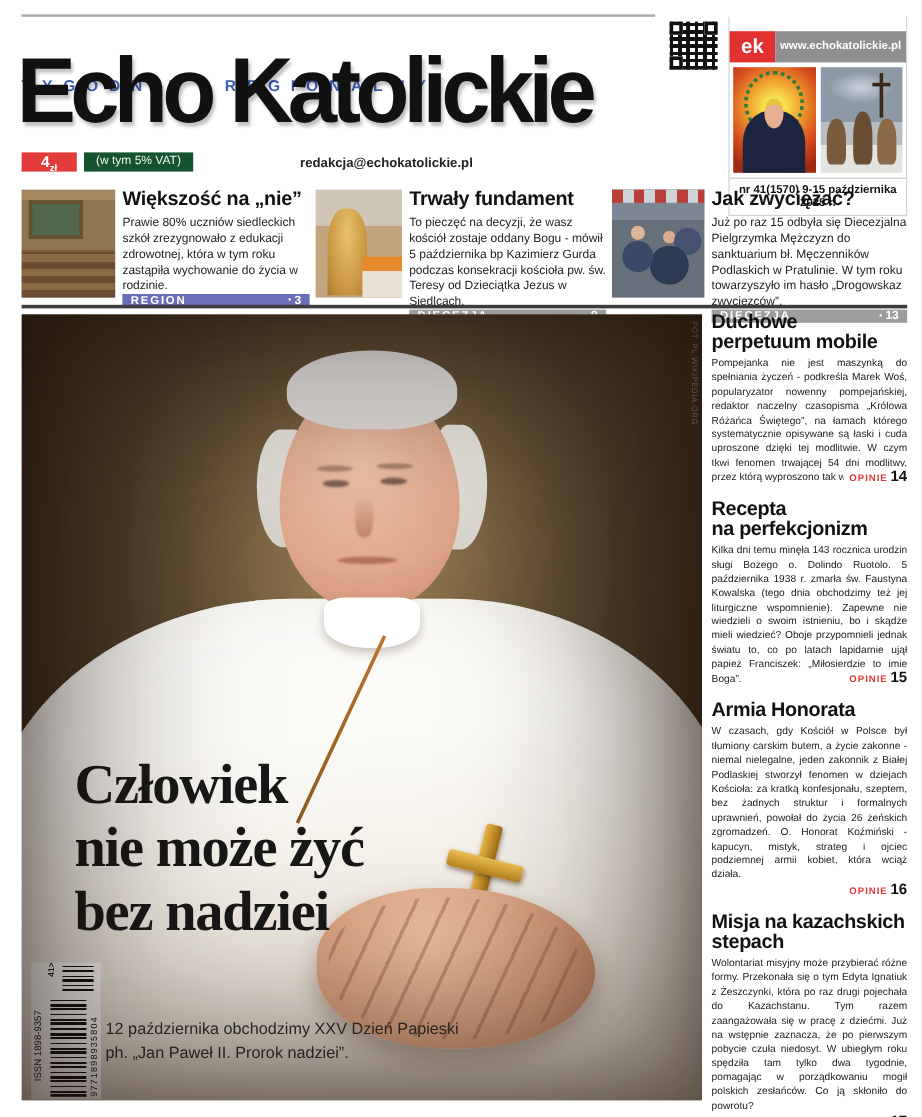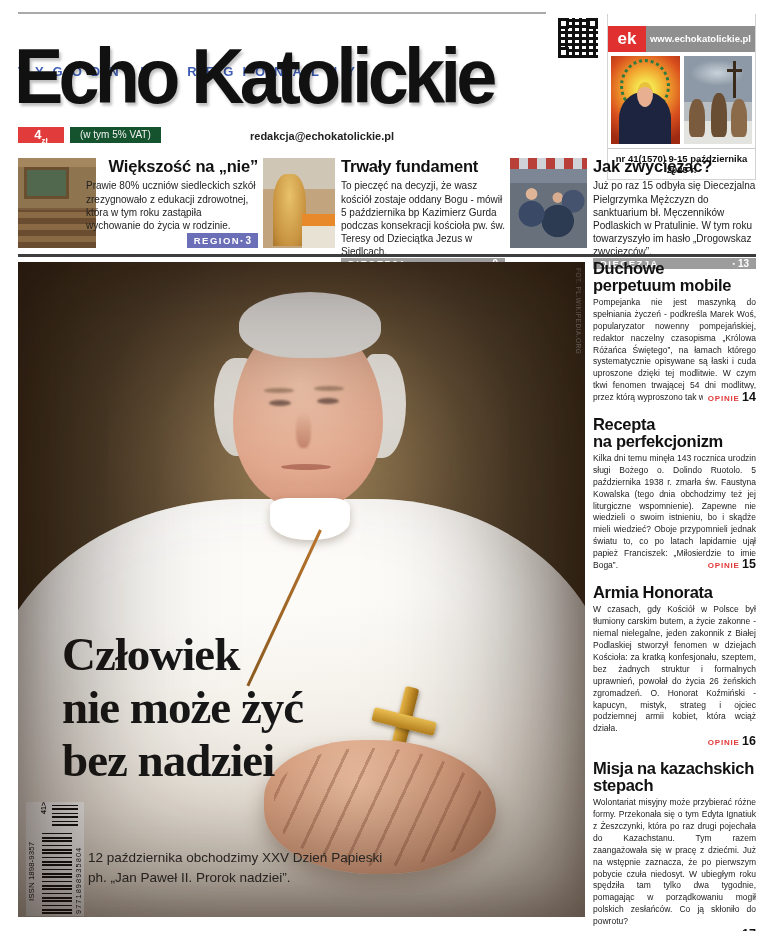--- a/index.html
+++ b/index.html
@@ -55,21 +55,21 @@
   .fig.f1{left:8%;} .fig.f2{left:40%;height:44px;background:#6a4e34;} .fig.f3{right:8%;background:#8a6a48;}
   .issue{border-top:1px solid #c9c9c9;font-size:9.5px;font-weight:bold;text-align:center;
          padding:4px 2px;color:#111;}
 
   
   .teaser{position:absolute;top:158px;height:90px;}
   .t1{left:18px;width:240px;} .t2{left:263px;width:242px;} .t3{left:510px;width:246px;}
   .timg{position:absolute;left:0;top:0;height:90px;overflow:hidden;}
   .t1 .timg{width:78px;} .t2 .timg{width:72px;} .t3 .timg{width:77px;}
   .tbody{position:absolute;top:0;right:0;bottom:0;display:flex;flex-direction:column;}
-  .t1 .tbody{left:68px;align-items:flex-end;} .t2 .tbody{left:78px;} .t3 .tbody{left:83px;}
+  .t1 .tbody{left:84px;} .t2 .tbody{left:78px;} .t3 .tbody{left:83px;}
   .tbody h2{margin:0 0 4px;font-size:16.5px;letter-spacing:-.2px;line-height:1.05;color:#111;}
   .tbody p{margin:0;font-size:10px;line-height:1.32;color:#222;}
   .tag{margin-top:auto;height:15px;display:flex;justify-content:space-between;align-items:center;
        padding:0 7px;color:#fff;font-weight:bold;font-size:9.5px;letter-spacing:1.5px;}
   .tag .pg{letter-spacing:0;font-size:10px;} .tag .mk{font-size:7px;vertical-align:1px;}
 
   .classroom{background:linear-gradient(180deg,#a5875f 0 10%,#8f7450 10% 56%,#7a5c3c 56%);}
   .classroom:before{content:"";position:absolute;left:8%;top:10%;width:58%;height:36%;
       background:#51684f;border:3px solid #6a4e30;box-sizing:border-box;}
   .classroom:after{content:"";position:absolute;left:0;bottom:0;width:100%;height:42%;

